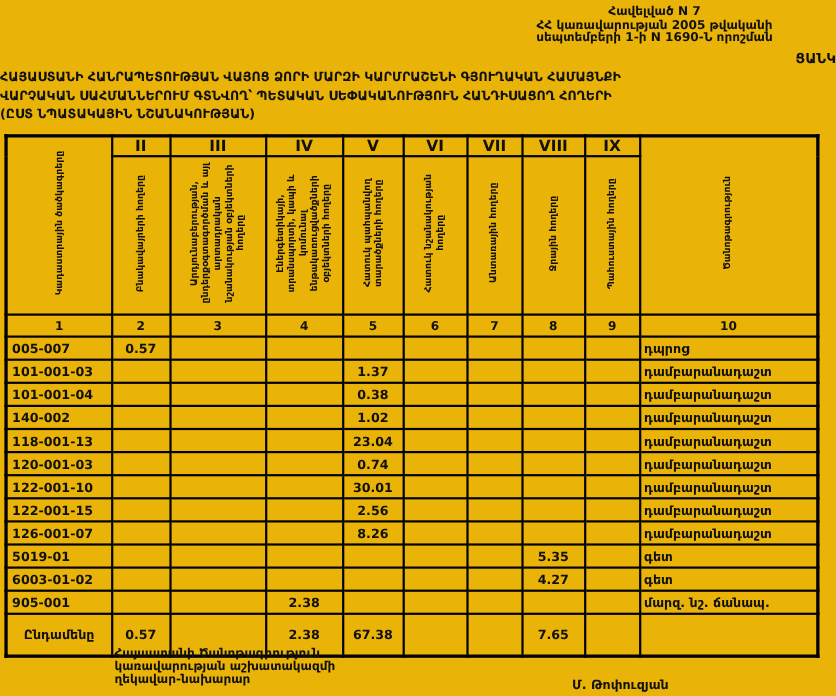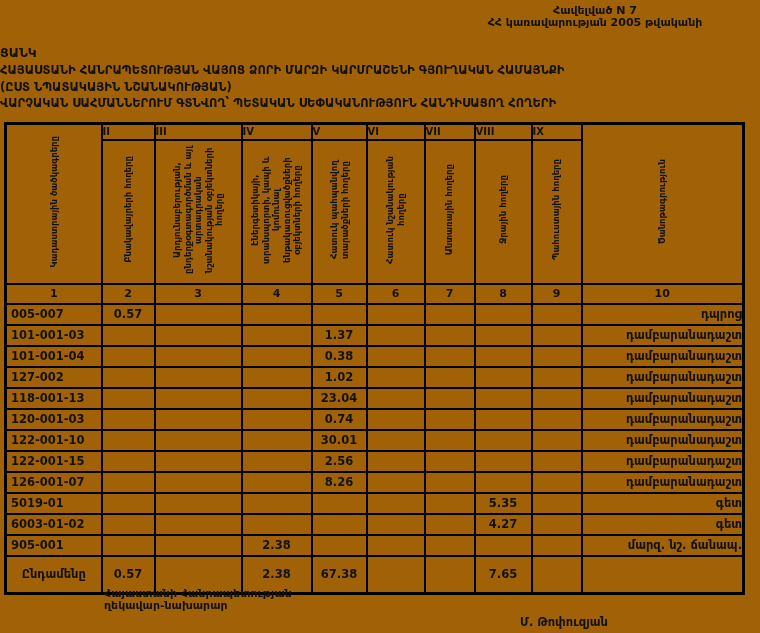--- a/index.html
+++ b/index.html
@@ -1,71 +1,72 @@
 <!DOCTYPE html>
 <html><head>
 <meta charset="utf-8">
 <style>
   * { margin:0; padding:0; box-sizing:border-box; }
   html,body { background:#e8e8e8; }
   body { width:760px; height:633px; position:relative; margin:0 auto;
          font-family:"DejaVu Sans", sans-serif; color:#111; }
-  .page { position:absolute; inset:0; background:#a16207; overflow:hidden; }
+  .page { position:absolute; inset:0; background:#eab308; overflow:hidden; }
 
   .annex-note { position:absolute; top:5px; left:430px; width:330px;
                 text-align:center; font-size:11px; font-weight:700; line-height:11.5px; }
 
   .doc-caption { position:absolute; top:45px; left:0; width:100%;
-                 text-align:left; font-size:12.5px; font-weight:700; }
+                 text-align:right; font-size:12.5px; font-weight:700; }
 
   .doc-title { position:absolute; top:62px; left:0; width:100%;
                font-size:11.5px; font-weight:700; line-height:16.5px; }
 
   table.land { position:absolute; top:122px; left:4px;
                border-collapse:collapse; table-layout:fixed;
                border:3px solid #000; }
   table.land td { border:2px solid #000; font-weight:700; overflow:hidden; }
 
-  td.numeral { height:16px; font-size:10px; padding:0; }
+  td.numeral { height:16px; text-align:center; font-size:14px; padding:0; }
   td.rot     { height:142px; text-align:center; vertical-align:middle; padding:2px 0; }
   td.rot-span{ text-align:center; vertical-align:middle; padding:2px 0; }
   .vtext { display:inline-block; writing-mode:vertical-rl; transform:rotate(180deg);
            font-size:8.5px; line-height:10.5px; font-weight:700; max-height:138px; }
   .vtext.tall { max-height:152px; }
 
   td.colnum { height:20px; text-align:center; font-size:11px; }
 
   tbody.rows td { height:21px; font-size:11.5px; white-space:nowrap; }
   td.c-code { text-align:left; padding-left:4px; }
   td.c-val  { text-align:center; }
-  td.c-note { text-align:right; padding-left:20px; font-size:11px; }
+  td.c-note { text-align:left; padding-left:3px; font-size:11px; }
   tr.total td { height:38px; }
   tr.total td.c-code { text-align:center; padding-left:0; }
 
   .footer-left { position:absolute; top:588px; left:104px;
                  font-size:11px; font-weight:700; line-height:12px; }
   .signature   { position:absolute; top:615px; left:520px;
                  font-size:11.5px; font-weight:700; }
 </style>
 </head>
 <body>
 
 <div class="page">
 
   <div class="annex-note">
     <div>Հավելված N 7</div>
     <div>ՀՀ կառավարության 2005 թվականի</div>
+    <div>սեպտեմբերի 1-ի N 1690-Ն որոշման</div>
   </div>
 
   <div class="doc-caption">ՑԱՆԿ</div>
 
   <div class="doc-title">
     <div>ՀԱՅԱՍՏԱՆԻ ՀԱՆՐԱՊԵՏՈՒԹՅԱՆ ՎԱՅՈՑ ՁՈՐԻ ՄԱՐԶԻ ԿԱՐՄՐԱՇԵՆԻ ԳՅՈՒՂԱԿԱՆ ՀԱՄԱՅՆՔԻ</div>
+    <div>ՎԱՐՉԱԿԱՆ ՍԱՀՄԱՆՆԵՐՈՒՄ ԳՏՆՎՈՂ՝ ՊԵՏԱԿԱՆ ՍԵՓԱԿԱՆՈՒԹՅՈՒՆ ՀԱՆԴԻՍԱՑՈՂ ՀՈՂԵՐԻ</div>
     <div>(ԸՍՏ ՆՊԱՏԱԿԱՅԻՆ ՆՇԱՆԱԿՈՒԹՅԱՆ)</div>
-    <div>ՎԱՐՉԱԿԱՆ ՍԱՀՄԱՆՆԵՐՈՒՄ ԳՏՆՎՈՂ՝ ՊԵՏԱԿԱՆ ՍԵՓԱԿԱՆՈՒԹՅՈՒՆ ՀԱՆԴԻՍԱՑՈՂ ՀՈՂԵՐԻ</div>
   </div>
 
   <table class="land">
     <colgroup>
       <col style="width:96px">
         <col style="width:53px">
         <col style="width:87px">
       <col style="width:70px">
         <col style="width:55px">
         <col style="width:58px">
@@ -161,21 +162,21 @@
           <td class="c-val"></td>
           <td class="c-val"></td>
           <td class="c-val">0.38</td>
           <td class="c-val"></td>
           <td class="c-val"></td>
           <td class="c-val"></td>
           <td class="c-val"></td>
           <td class="c-note">դամբարանադաշտ</td>
         </tr>
         <tr>
-          <td class="c-code">127-002</td>
+          <td class="c-code">140-002</td>
           <td class="c-val"></td>
           <td class="c-val"></td>
           <td class="c-val"></td>
           <td class="c-val">1.02</td>
           <td class="c-val"></td>
           <td class="c-val"></td>
           <td class="c-val"></td>
           <td class="c-val"></td>
           <td class="c-note">դամբարանադաշտ</td>
         </tr>
@@ -284,18 +285,19 @@
           <td class="c-val"></td>
           <td class="c-val"></td>
           <td class="c-val">7.65</td>
           <td class="c-val"></td>
           <td class="c-note"></td>
         </tr>
       </tbody>
   </table>
 
   <div class="footer-left">
-    <div>Հայաստանի Հանրապետության</div>
+    <div>Հայաստանի Ծանոթագրություն</div>
+    <div>կառավարության աշխատակազմի</div>
     <div>ղեկավար-նախարար</div>
   </div>
   <div class="signature">Մ. Թոփուզյան</div>
 
 </div>
 
 </body></html>

